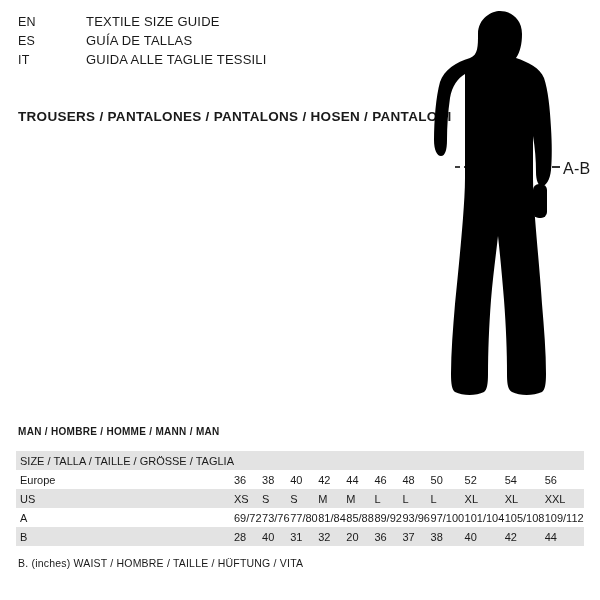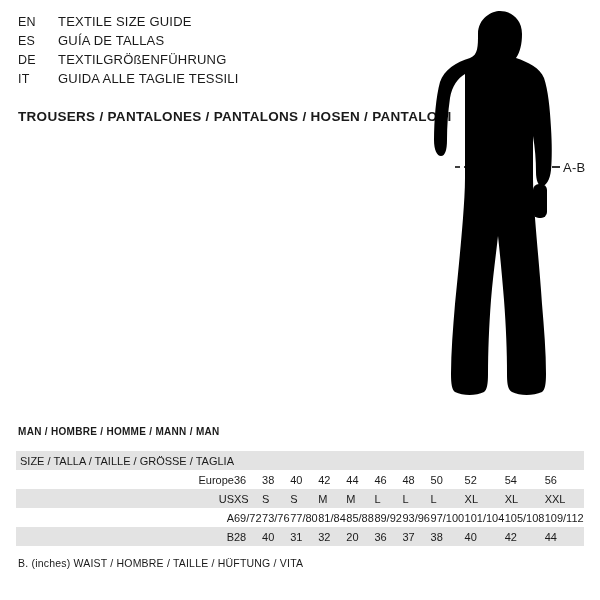--- a/index.html
+++ b/index.html
@@ -35,20 +35,21 @@
   }
   .lang-code {
     width: 40px;
     font-size: 12.5px;
     letter-spacing: 0.2px;
   }
   .lang-text {
     font-size: 13px;
     letter-spacing: 0.2px;
     white-space: nowrap;
+    margin-left: 28px;
   }
 
   .category-title {
     position: absolute;
     left: 18px;
     top: 109px;
     font-size: 13.5px;
     font-weight: bold;
     letter-spacing: 0.3px;
     white-space: nowrap;
@@ -59,21 +60,21 @@
     position: absolute;
     left: 400px;
     top: 8px;
     width: 200px;
     height: 400px;
   }
   .ab-label {
     position: absolute;
     left: 163px;
     top: 152px;
-    font-size: 13px;
+    font-size: 16px;
     letter-spacing: 0.3px;
   }
 
   
   .table-title {
     position: absolute;
     left: 18px;
     top: 426px;
     font-size: 10px;
     font-weight: bold;
@@ -85,21 +86,20 @@
     left: 16px;
     top: 451px;
     width: 568px;
     border-collapse: collapse;
     font-size: 11px;
   }
   table.size-table td {
     padding: 2px 0 2px 0;
     height: 15px;
     white-space: nowrap;
-    text-align: right;
   }
   table.size-table tr.shaded {
     background: #e3e3e3;
   }
   table.size-table td.label-col {
     width: 86px;
     padding-left: 4px;
   }
   table.size-table td.val {
     width: 54px;
@@ -121,24 +121,20 @@
 <div class="page">
 
   <div class="lang-block">
     <div class="lang-row">
       <span class="lang-code">EN</span>
       <span class="lang-text">TEXTILE SIZE GUIDE</span>
     </div>
     <div class="lang-row">
       <span class="lang-code">ES</span>
       <span class="lang-text">GUÍA DE TALLAS</span>
-    </div>
-    <div class="lang-row">
-      <span class="lang-code">DE</span>
-      <span class="lang-text">TEXTILGRÖßENFÜHRUNG</span>
     </div>
     <div class="lang-row">
       <span class="lang-code">IT</span>
       <span class="lang-text">GUIDA ALLE TAGLIE TESSILI</span>
     </div>
   </div>
 
   <div class="category-title">TROUSERS / PANTALONES / PANTALONS / HOSEN / PANTALONI</div>
 
   <div class="figure-wrap">

